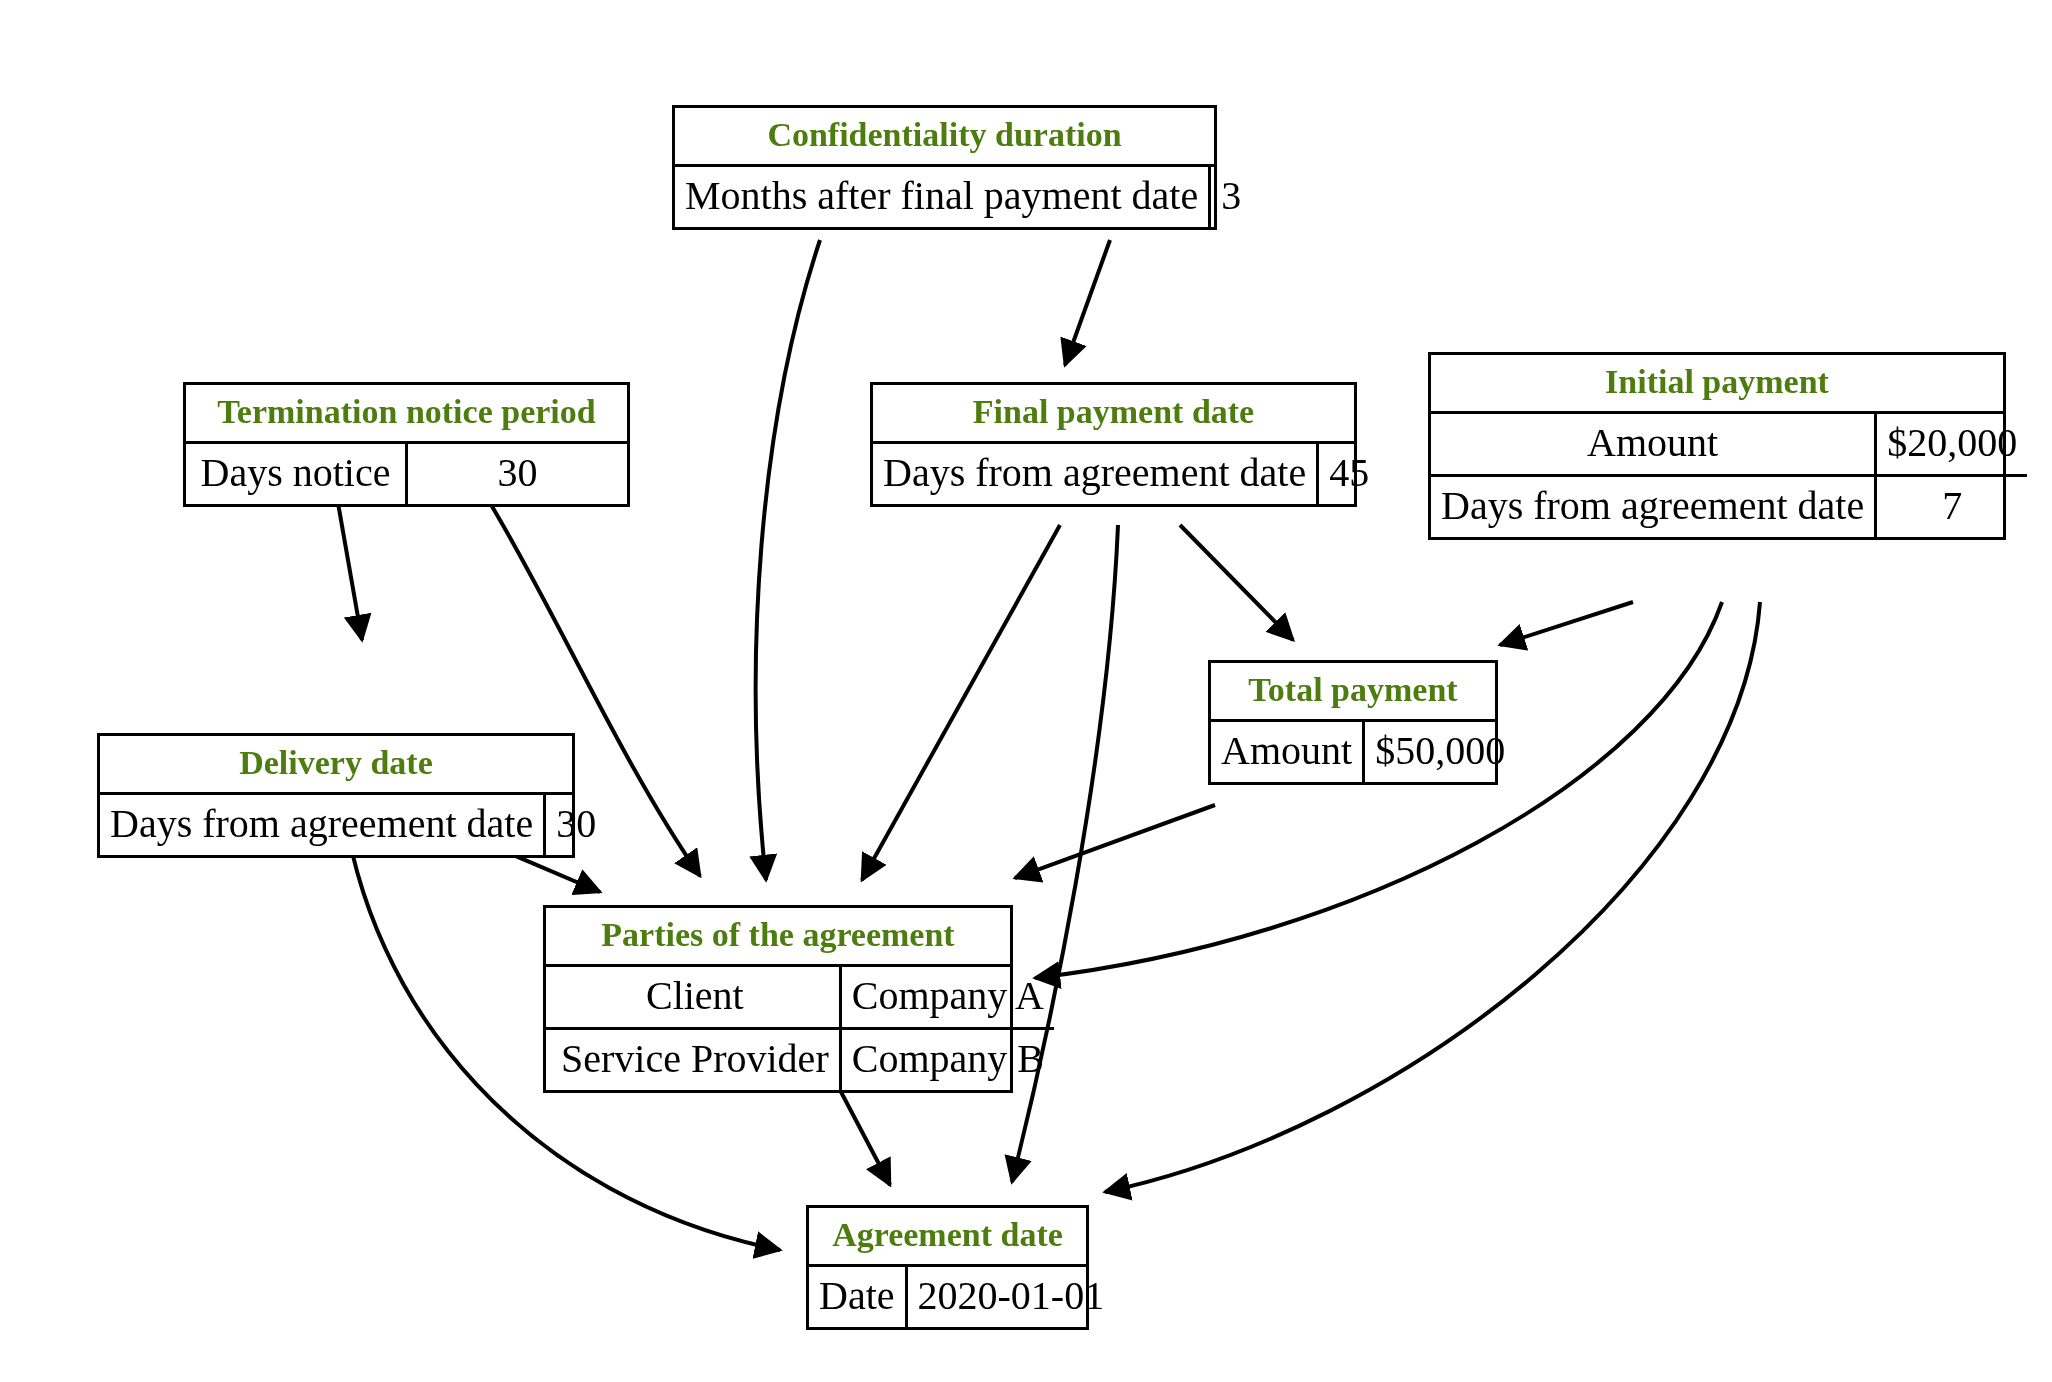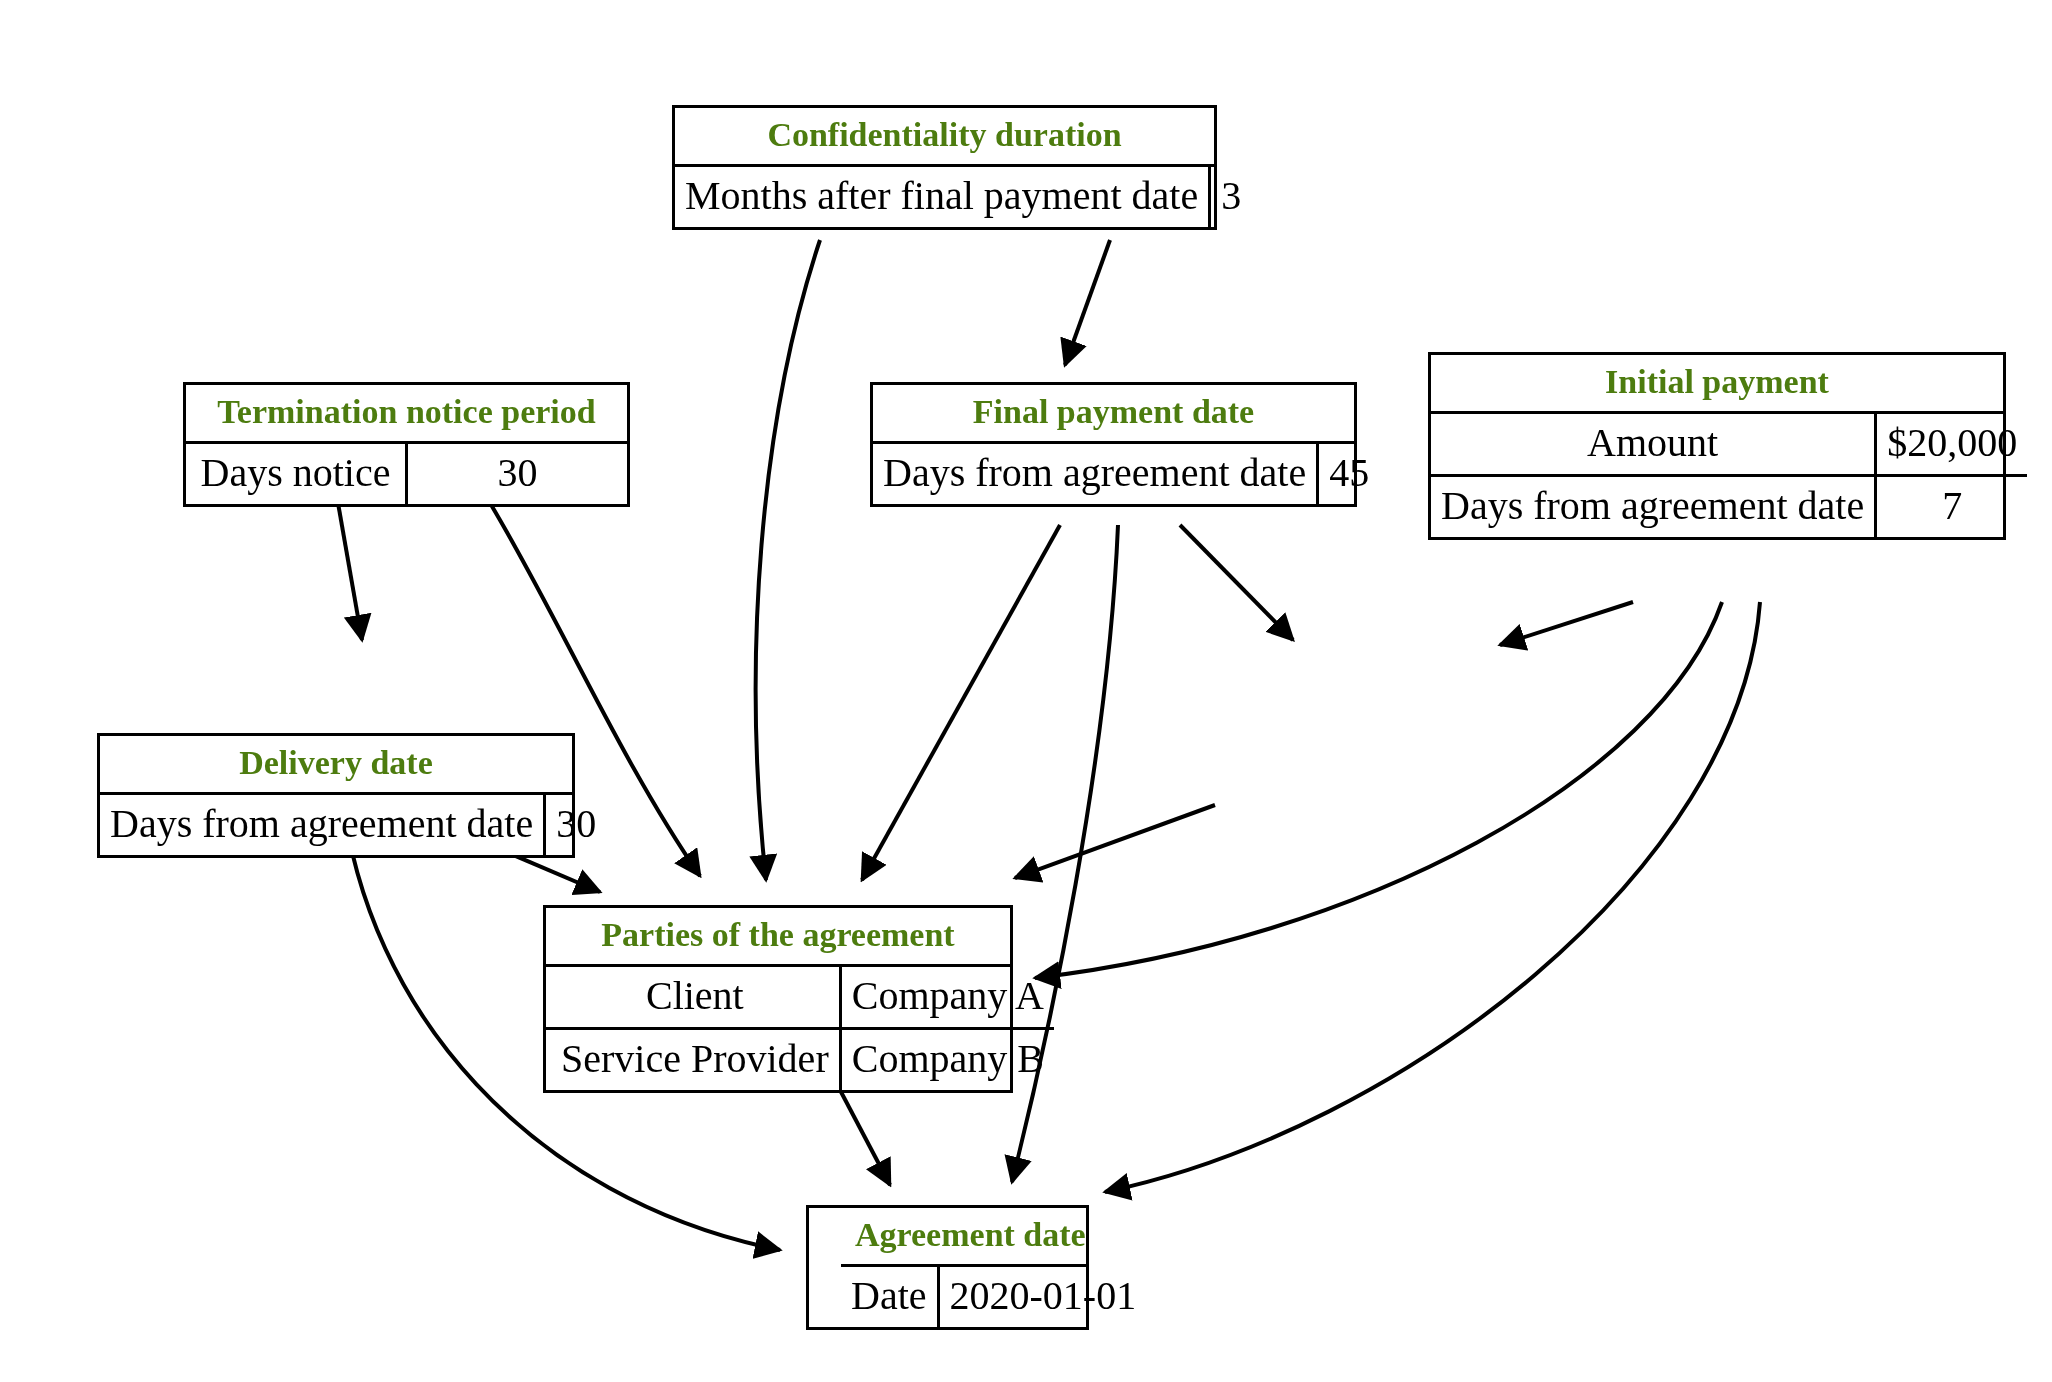--- a/index.html
+++ b/index.html
@@ -74,21 +74,21 @@
     text-align: left;
   }
   
   #node-confidentiality { left: 672px;  top: 105px;  width: 545px; }
   #node-termination     { left: 183px;  top: 382px;  width: 447px; }
   #node-final-payment   { left: 870px;  top: 382px;  width: 487px; }
   #node-initial-payment { left: 1428px; top: 352px;  width: 578px; }
   #node-delivery        { left: 97px;   top: 696px;  width: 478px; margin-top: 37px; }
   #node-total-payment   { left: 1208px; top: 660px;  width: 290px; }
   #node-parties         { left: 543px;  top: 905px;  width: 470px; }
-  #node-agreement-date  { left: 806px;  top: 1205px; width: 283px; padding-left: 32px; }
+  #node-agreement-date  { left: 806px;  top: 1205px; width: 283px; }
   
   #node-confidentiality .cell-key { width: 88%; }
   #node-termination .cell-key { width: 50%; }
   #node-final-payment .cell-key { width: 87%; }
   #node-initial-payment .cell-key { width: 72%; }
   #node-delivery .cell-key { width: 87%; }
   #node-total-payment .cell-key { width: 44%; }
   #node-parties .cell-key { width: 52%; padding-left: 15px; }
   #node-agreement-date .cell-key { width: 26%; }
 </style>
@@ -182,20 +182,29 @@
   <div class="node" id="node-delivery">
     <div class="node-title">Delivery date</div>
     <div class="node-rows">
       <div class="node-row">
         <div class="cell cell-key wide-left">Days from agreement date</div>
         <div class="cell cell-val left">30</div>
       </div>
     </div>
   </div>
 
+  <div class="node" id="node-total-payment">
+    <div class="node-title">Total payment</div>
+    <div class="node-rows">
+      <div class="node-row">
+        <div class="cell cell-key wide-left">Amount</div>
+        <div class="cell cell-val left">$50,000</div>
+      </div>
+    </div>
+  </div>
 
   <div class="node" id="node-parties">
     <div class="node-title">Parties of the agreement</div>
     <div class="node-rows">
       <div class="node-row">
         <div class="cell cell-key">Client</div>
         <div class="cell cell-val left">Company A</div>
       </div>
       <div class="node-row">
         <div class="cell cell-key">Service Provider</div>

